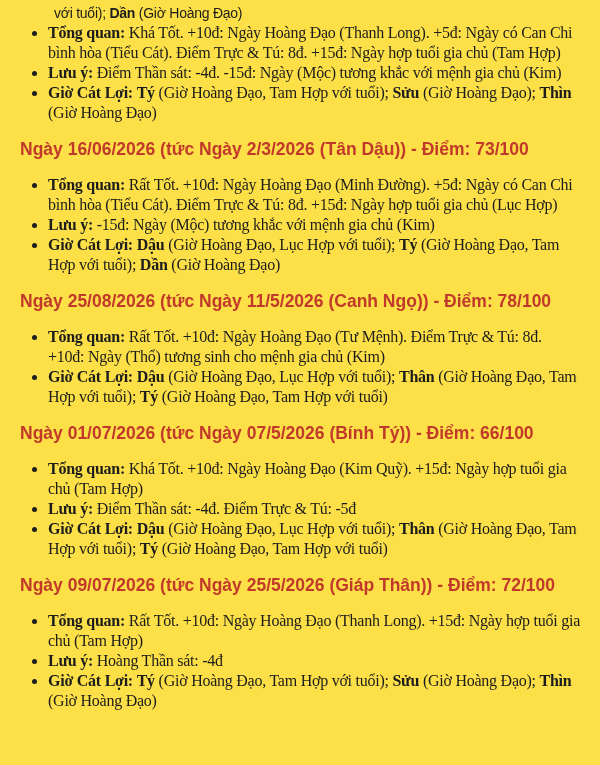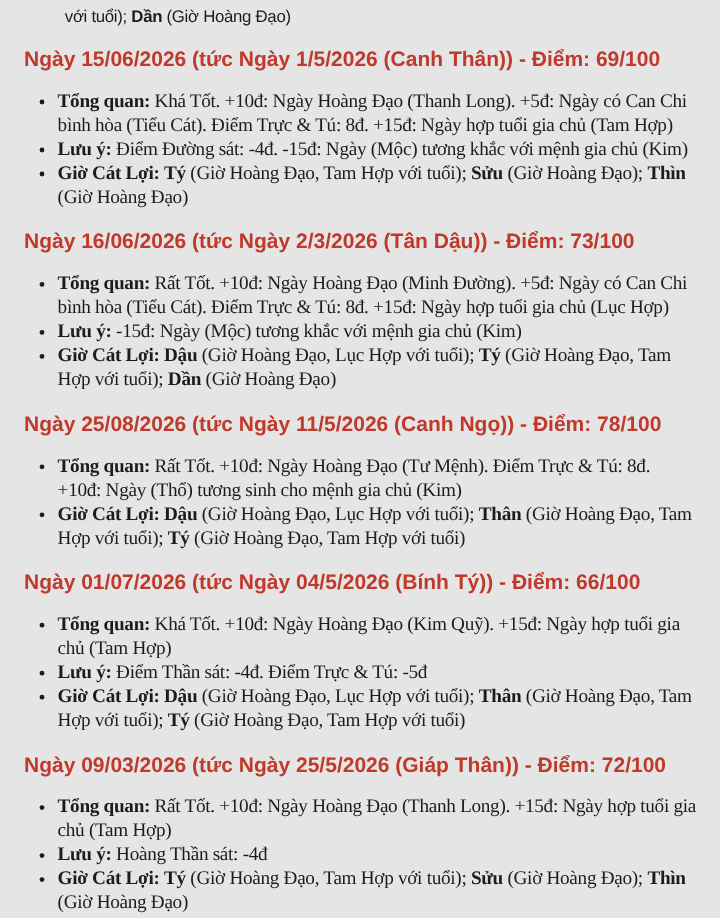--- a/index.html
+++ b/index.html
@@ -1,20 +1,20 @@
 <!DOCTYPE html>
 <html lang="vi" style="--heading-color: #c0392b;"><head>
 <meta charset="utf-8">
 <style>
   html, body { margin: 0; padding: 0; background: #ffffff; }
   .page {
     width: 600px;
     height: 765px;
     overflow: hidden;
-    background: #e5e5e5;
+    background: #fde047;
     font-family: "Liberation Sans", "DejaVu Sans", sans-serif;
     color: #1c1c1c;
     box-sizing: border-box;
     padding: 3px 20px 0 20px;
   }
   .fragment {
     margin-left: 34px;
     font-size: 14px;
     line-height: 20px;
     letter-spacing: -0.25px;
@@ -39,43 +39,42 @@
     font-family: Liberation Serif, serif;
   }
   .b { font-weight: bold; }
 </style>
 </head>
 <body>
 
 <div class="page">
   <div class="fragment"><span>với tuổi); </span><span class="b">Dần</span><span> (Giờ Hoàng Đạo)</span></div>
   <div>
-      <h2 class="day-heading">Ngày 15/06/2026 (tức Ngày 1/5/2026 (Canh Thân)) - Điểm: 69/100</h2>
       <ul class="day-list">
         <li><span class="b">Tổng quan:</span><span> Khá Tốt. +10đ: Ngày Hoàng Đạo (Thanh Long). +5đ: Ngày có Can Chi bình hòa (Tiểu Cát). Điểm Trực &amp; Tú: 8đ. +15đ: Ngày hợp tuổi gia chủ (Tam Hợp)</span></li>
-        <li><span class="b">Lưu ý:</span><span> Điểm Đường sát: -4đ. -15đ: Ngày (Mộc) tương khắc với mệnh gia chủ (Kim)</span></li>
+        <li><span class="b">Lưu ý:</span><span> Điểm Thần sát: -4đ. -15đ: Ngày (Mộc) tương khắc với mệnh gia chủ (Kim)</span></li>
         <li><span class="b">Giờ Cát Lợi:</span><span> </span><span class="b">Tý</span><span> (Giờ Hoàng Đạo, Tam Hợp với tuổi); </span><span class="b">Sửu</span><span> (Giờ Hoàng Đạo); </span><span class="b">Thìn</span><span> (Giờ Hoàng Đạo)</span></li>
       </ul>
       <h2 class="day-heading">Ngày 16/06/2026 (tức Ngày 2/3/2026 (Tân Dậu)) - Điểm: 73/100</h2>
       <ul class="day-list">
         <li><span class="b">Tổng quan:</span><span> Rất Tốt. +10đ: Ngày Hoàng Đạo (Minh Đường). +5đ: Ngày có Can Chi bình hòa (Tiểu Cát). Điểm Trực &amp; Tú: 8đ. +15đ: Ngày hợp tuổi gia chủ (Lục Hợp)</span></li>
         <li><span class="b">Lưu ý:</span><span> -15đ: Ngày (Mộc) tương khắc với mệnh gia chủ (Kim)</span></li>
         <li><span class="b">Giờ Cát Lợi:</span><span> </span><span class="b">Dậu</span><span> (Giờ Hoàng Đạo, Lục Hợp với tuổi); </span><span class="b">Tý</span><span> (Giờ Hoàng Đạo, Tam Hợp với tuổi); </span><span class="b">Dần</span><span> (Giờ Hoàng Đạo)</span></li>
       </ul>
       <h2 class="day-heading">Ngày 25/08/2026 (tức Ngày 11/5/2026 (Canh Ngọ)) - Điểm: 78/100</h2>
       <ul class="day-list">
         <li><span class="b">Tổng quan:</span><span> Rất Tốt. +10đ: Ngày Hoàng Đạo (Tư Mệnh). Điểm Trực &amp; Tú: 8đ. +10đ: Ngày (Thổ) tương sinh cho mệnh gia chủ (Kim)</span></li>
         <li><span class="b">Giờ Cát Lợi:</span><span> </span><span class="b">Dậu</span><span> (Giờ Hoàng Đạo, Lục Hợp với tuổi); </span><span class="b">Thân</span><span> (Giờ Hoàng Đạo, Tam Hợp với tuổi); </span><span class="b">Tý</span><span> (Giờ Hoàng Đạo, Tam Hợp với tuổi)</span></li>
       </ul>
-      <h2 class="day-heading">Ngày 01/07/2026 (tức Ngày 04/5/2026 (Bính Tý)) - Điểm: 66/100</h2>
+      <h2 class="day-heading">Ngày 01/07/2026 (tức Ngày 07/5/2026 (Bính Tý)) - Điểm: 66/100</h2>
       <ul class="day-list">
         <li><span class="b">Tổng quan:</span><span> Khá Tốt. +10đ: Ngày Hoàng Đạo (Kim Quỹ). +15đ: Ngày hợp tuổi gia chủ (Tam Hợp)</span></li>
         <li><span class="b">Lưu ý:</span><span> Điểm Thần sát: -4đ. Điểm Trực &amp; Tú: -5đ</span></li>
         <li><span class="b">Giờ Cát Lợi:</span><span> </span><span class="b">Dậu</span><span> (Giờ Hoàng Đạo, Lục Hợp với tuổi); </span><span class="b">Thân</span><span> (Giờ Hoàng Đạo, Tam Hợp với tuổi); </span><span class="b">Tý</span><span> (Giờ Hoàng Đạo, Tam Hợp với tuổi)</span></li>
       </ul>
-      <h2 class="day-heading">Ngày 09/03/2026 (tức Ngày 25/5/2026 (Giáp Thân)) - Điểm: 72/100</h2>
+      <h2 class="day-heading">Ngày 09/07/2026 (tức Ngày 25/5/2026 (Giáp Thân)) - Điểm: 72/100</h2>
       <ul class="day-list">
         <li><span class="b">Tổng quan:</span><span> Rất Tốt. +10đ: Ngày Hoàng Đạo (Thanh Long). +15đ: Ngày hợp tuổi gia chủ (Tam Hợp)</span></li>
         <li><span class="b">Lưu ý:</span><span> Hoàng Thần sát: -4đ</span></li>
         <li><span class="b">Giờ Cát Lợi:</span><span> </span><span class="b">Tý</span><span> (Giờ Hoàng Đạo, Tam Hợp với tuổi); </span><span class="b">Sửu</span><span> (Giờ Hoàng Đạo); </span><span class="b">Thìn</span><span> (Giờ Hoàng Đạo)</span></li>
       </ul>
     </div>
 </div>
 
 </body></html>

